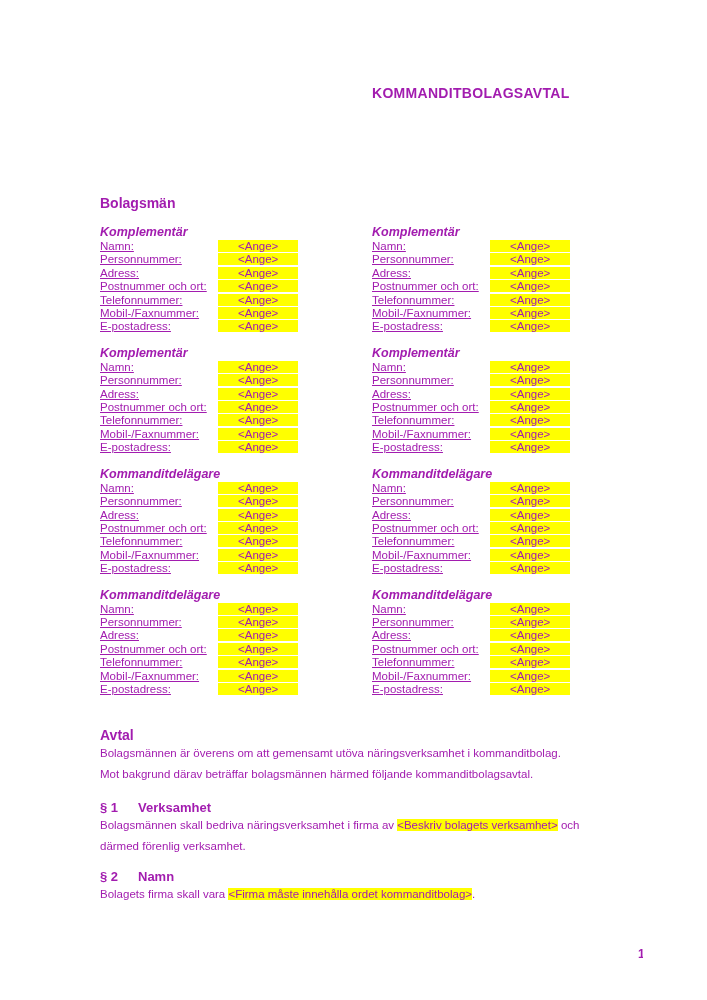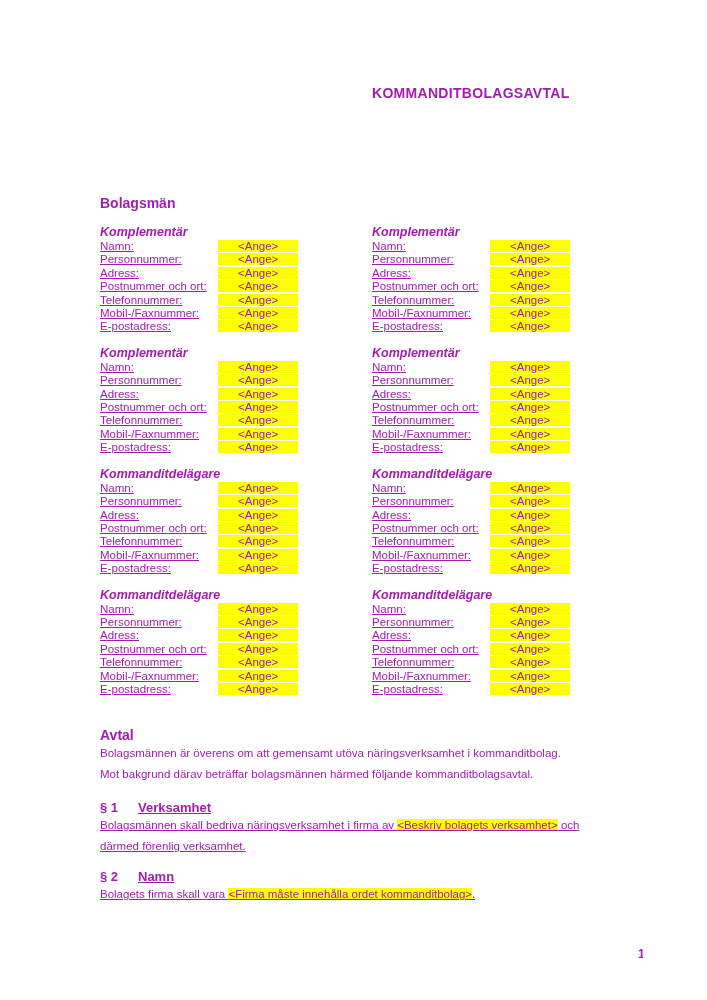--- a/index.html
+++ b/index.html
@@ -48,21 +48,21 @@
   }
   .frow { line-height: 13.4px; font-size: 11.5px; white-space: nowrap; }
   .flabel { display: inline-block; width: 118px; text-decoration: underline; }
   .fvalue { background: var(--hl, #ffff00); padding: 0 20px; }
   .h-avtal { margin-top: 31px; }
   .para {
     font-size: 11.5px;
     line-height: 21px;
     white-space: pre-wrap;
   }
-  .sec { margin-top: 15px; text-decoration: underline; }
+  .sec { margin-top: 15px; }
   .sec2 { margin-top: 12px; }
   .sec-head {
     font-size: 13px;
     font-weight: bold;
     line-height: 15px;
   }
   .sec-num { display: inline-block; width: 38px; }
   .hl { background: var(--hl, #ffff00); }
   .page-number {
     position: absolute;

